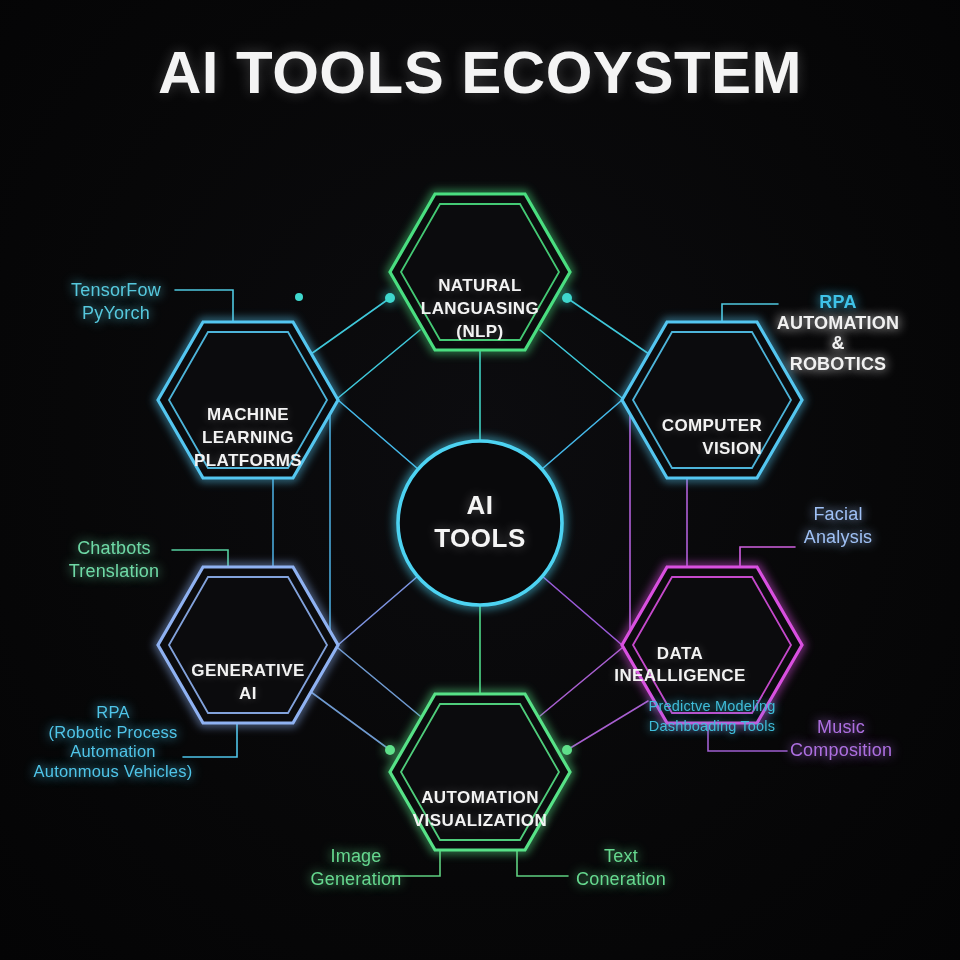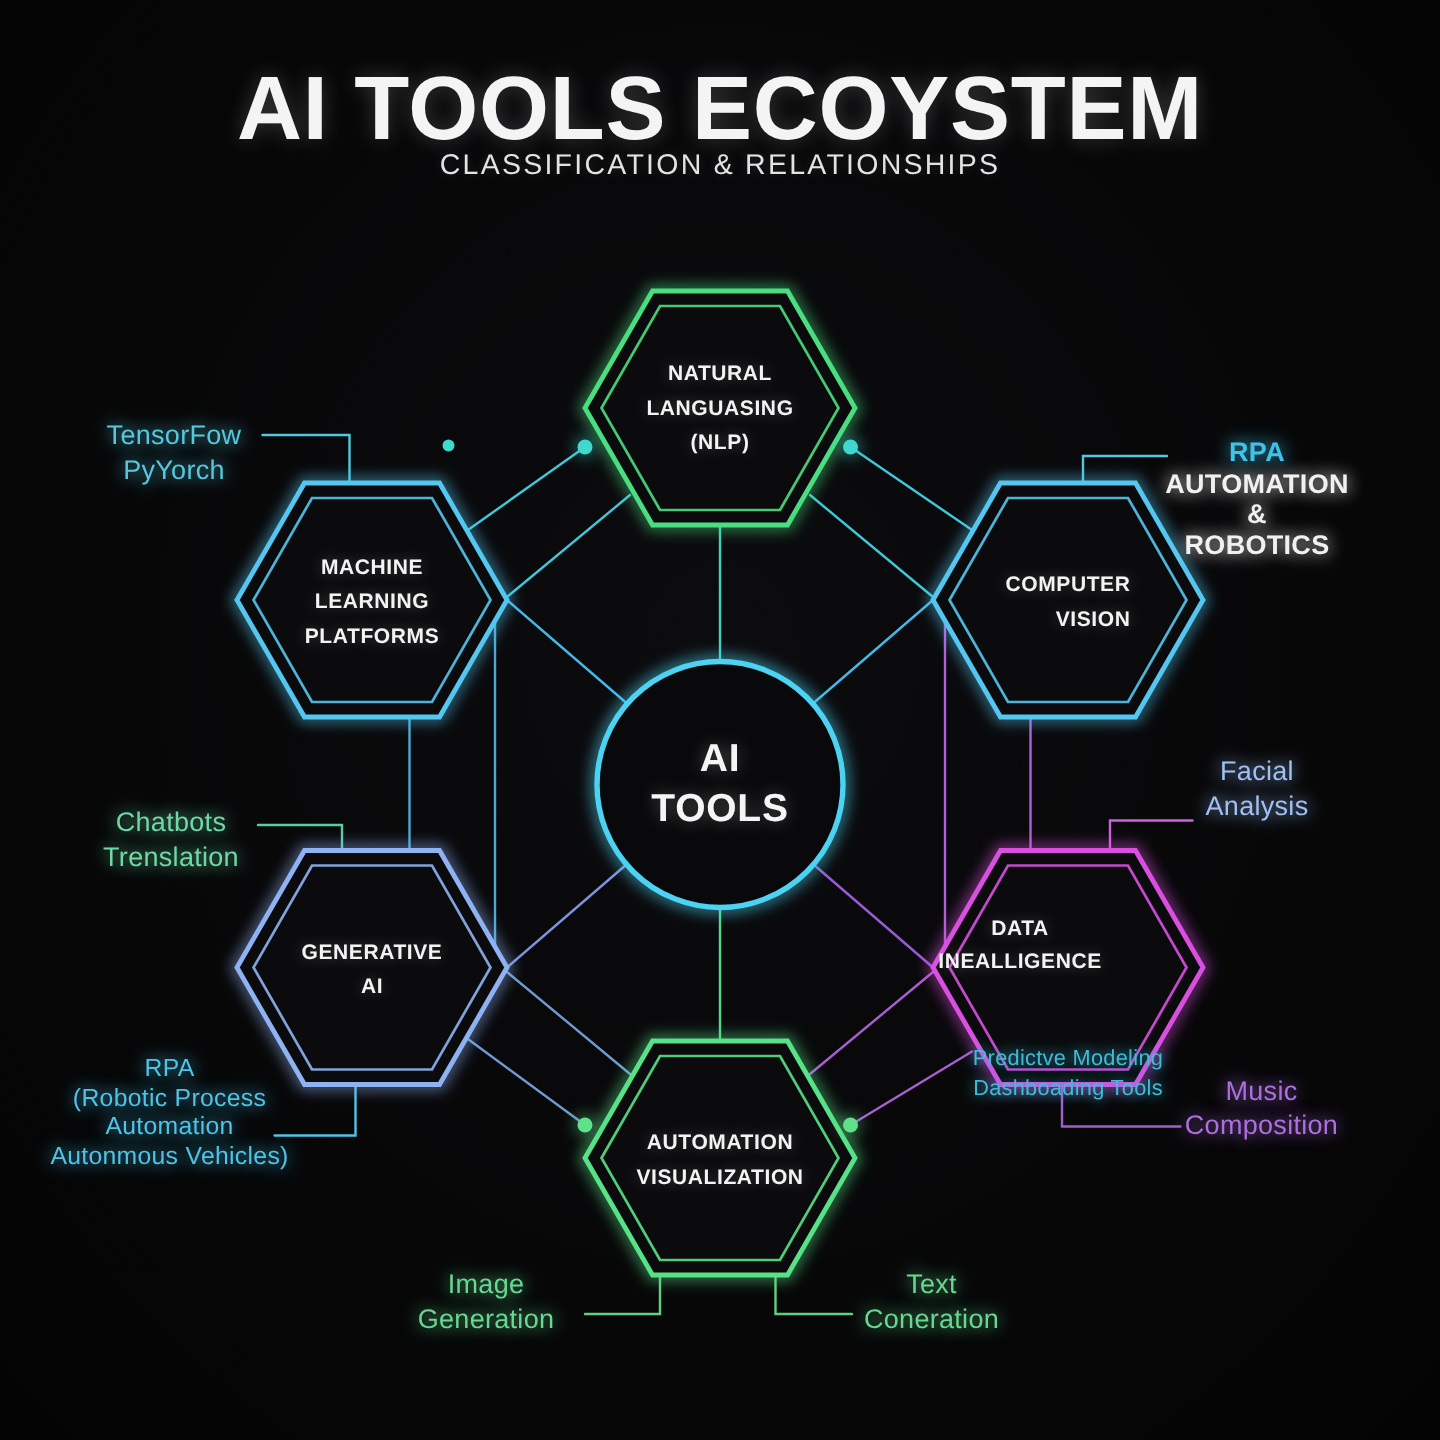--- a/index.html
+++ b/index.html
@@ -12,22 +12,23 @@
   .abs{position:absolute;transform:translate(-50%,-50%);text-align:center;white-space:pre-line;}
   .page-title{
     color:#f4f4f4;font-size:60px;font-weight:700;letter-spacing:.5px;
     text-shadow:0 0 14px rgba(255,255,255,.22);white-space:nowrap;
   }
   .page-subtitle{
     color:#e3e3e3;font-size:19px;font-weight:400;letter-spacing:1.5px;
     text-shadow:0 0 8px rgba(255,255,255,.15);white-space:nowrap;
   }
   .hex-label{
-    color:#f3f3f3;font-size:14px;font-weight:700;letter-spacing:.4px;line-height:23px;
+    color:#f3f3f3;font-size:17px;font-weight:700;letter-spacing:.4px;line-height:23px;
     text-shadow:0 0 10px rgba(255,255,255,.25);
+    margin-top:36px;
   }
   .hex-sublabel{
     font-size:14.5px;font-weight:400;line-height:20px;letter-spacing:.2px;
     text-shadow:0 0 9px currentColor;
   }
   .center-label{
     color:#f5f5f5;font-size:26px;font-weight:700;letter-spacing:.5px;line-height:33px;
     text-shadow:0 0 12px rgba(255,255,255,.3);
   }
   .annotation{
@@ -126,21 +127,20 @@
       <circle cx="567" cy="298" r="5" fill="#3fd8ce"></circle>
       <circle cx="299" cy="297" r="4" fill="#3fd8ce"></circle>
       <circle cx="390" cy="750" r="8" opacity=".35" filter="url(#glow)" fill="#5fe08a"></circle>
       <circle cx="390" cy="750" r="5" fill="#5fe08a"></circle>
       <circle cx="567" cy="750" r="8" opacity=".35" filter="url(#glow)" fill="#5fe08a"></circle>
       <circle cx="567" cy="750" r="5" fill="#5fe08a"></circle>
     </g>
   </svg>
 
   <div class="abs page-title" style="left:480px;top:72px;">AI TOOLS ECOYSTEM</div>
-  <div class="abs page-subtitle" style="left:480px;top:111px;">CLASSIFICATION &amp; RELATIONSHIPS</div>
 
   <div class="abs center-label" style="left:480px;top:522px;">AI
 TOOLS</div>
   <div class="abs hex-label" style="left:480px;top:272px;">NATURAL
 LANGUASING
 (NLP)</div>
   <div class="abs hex-label" style="left:248px;top:401px;">MACHINE
 LEARNING
 PLATFORMS</div>
   <div class="abs hex-label" style="left:712px;top:401px;text-align:right;">COMPUTER
@@ -169,19 +169,19 @@
 Analysis</div>
 
   <div class="abs annotation small" style="left: 113px; top: 742px; color: rgb(79, 196, 232);">RPA
 (Robotic Process
 Automation
 Autonmous Vehicles)</div>
 
   <div class="abs annotation" style="left: 841px; top: 739px; color: rgb(173, 111, 224);">Music
 Composition</div>
 
-  <div class="abs annotation" style="left: 324px; top: 868px; color: rgb(102, 216, 143);">Image
+  <div class="abs annotation" style="left: 356px; top: 868px; color: rgb(102, 216, 143);">Image
 Generation</div>
 
   <div class="abs annotation" style="left: 621px; top: 868px; color: rgb(102, 216, 143);">Text
 Coneration</div>
 
 </div>
 
 </body></html>

